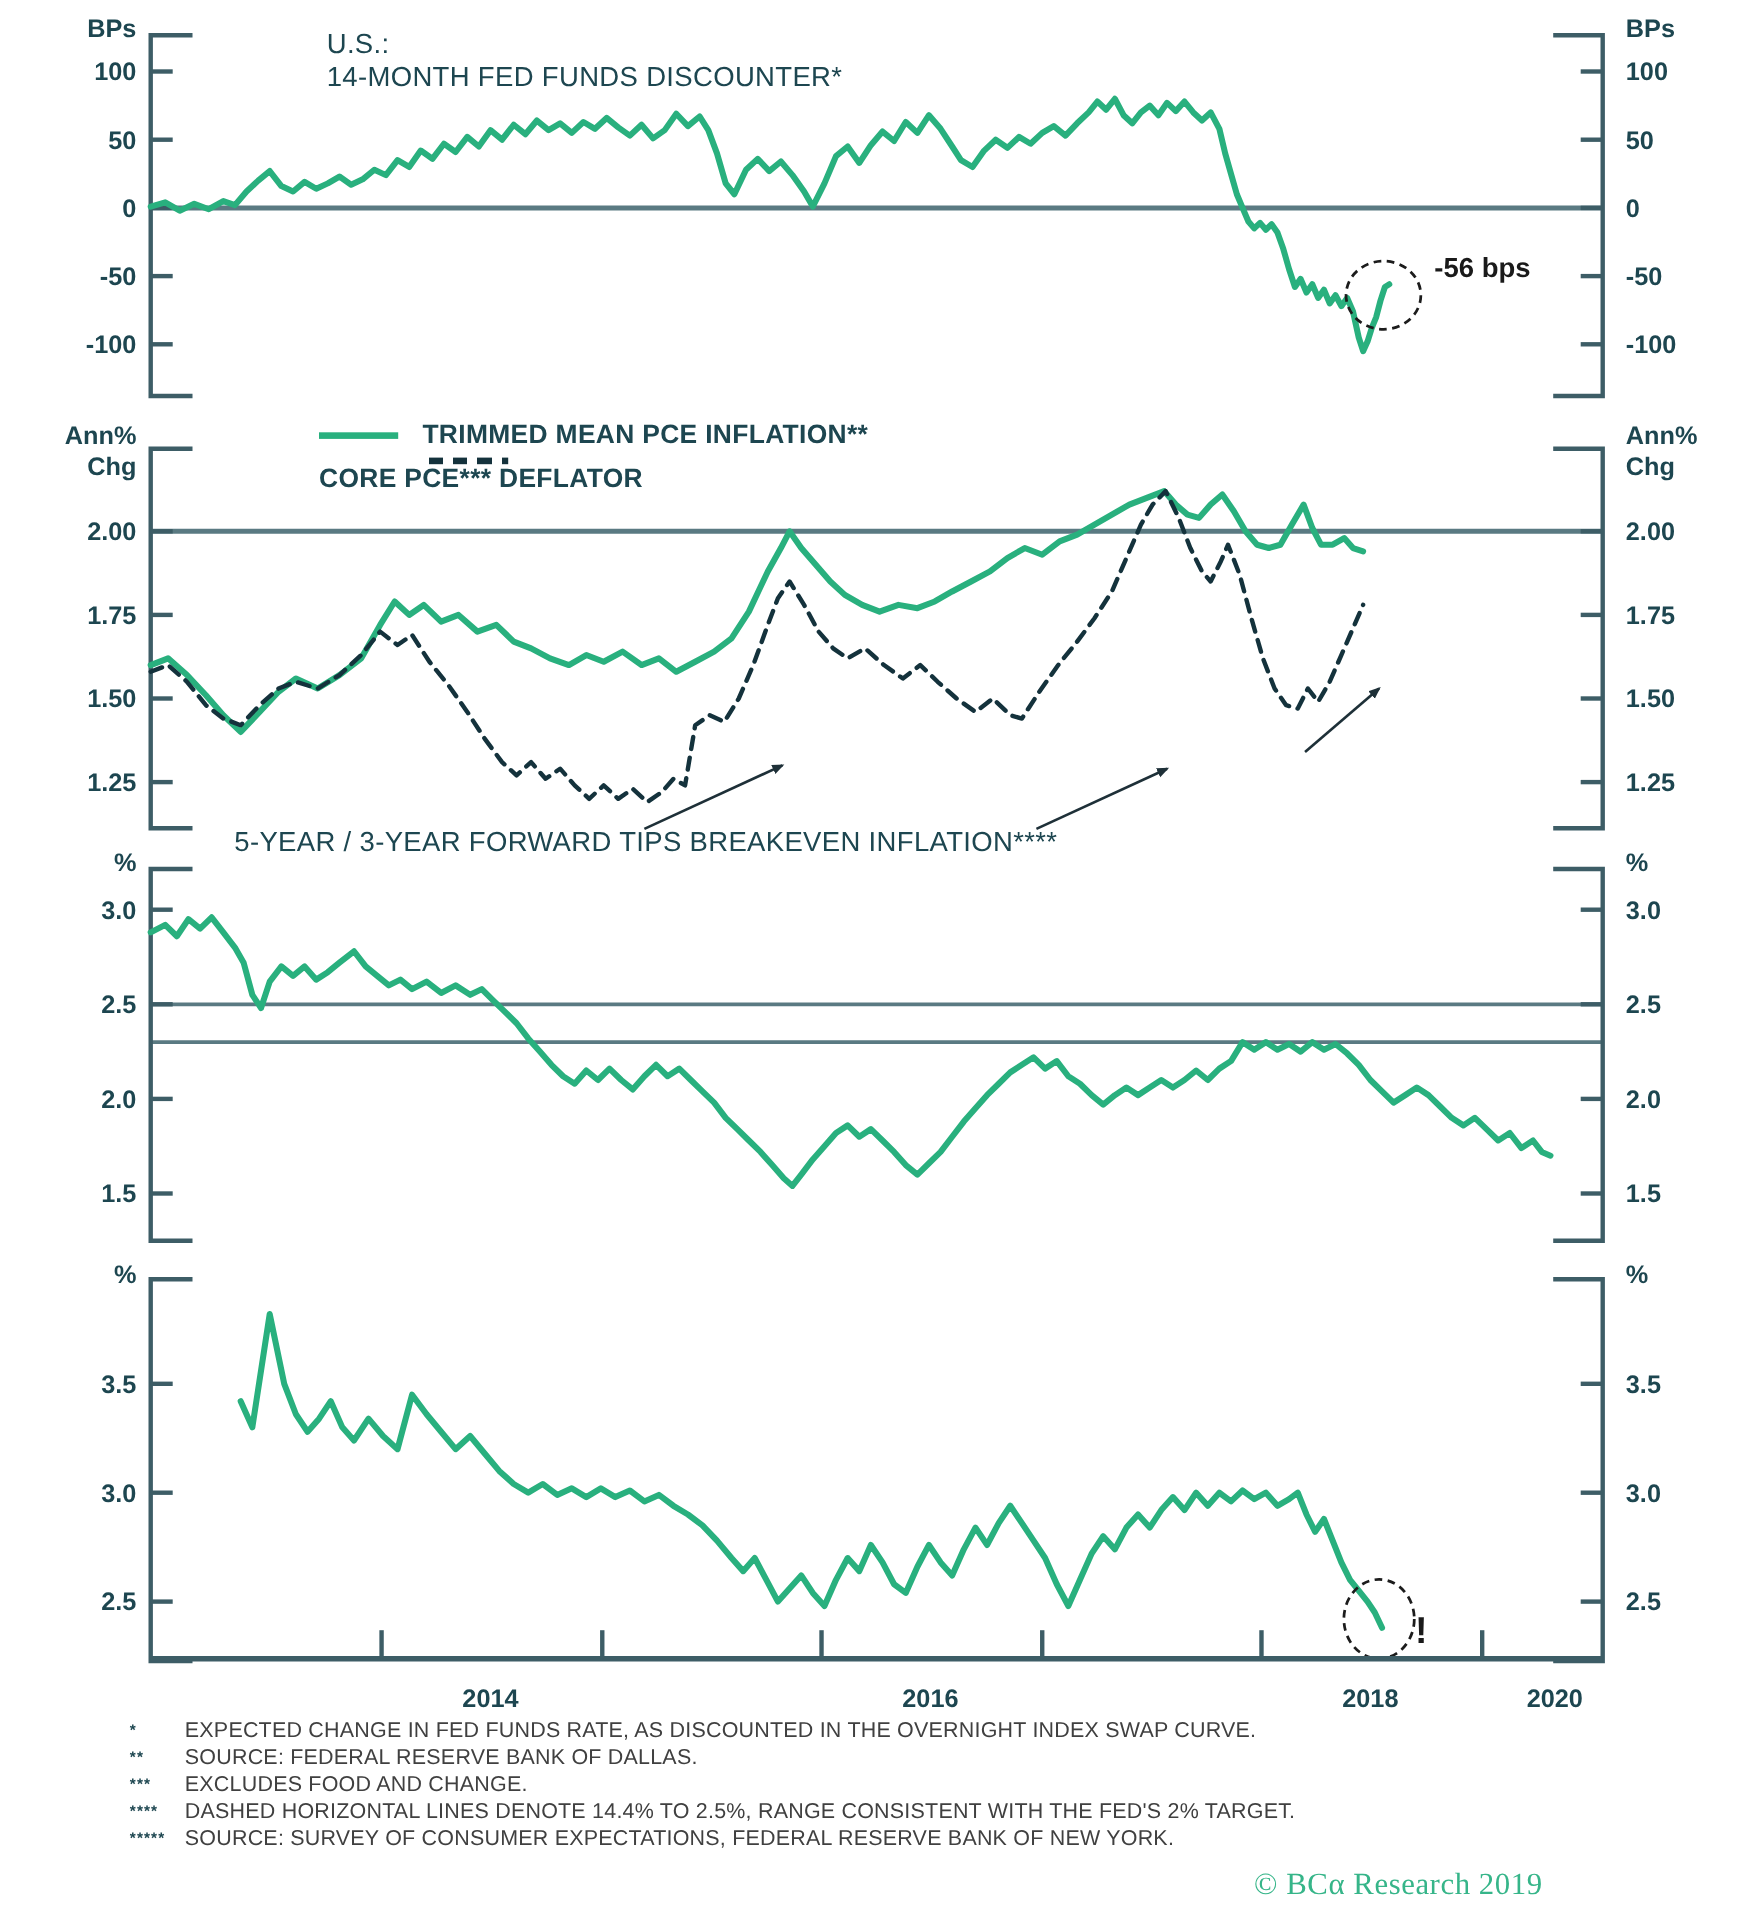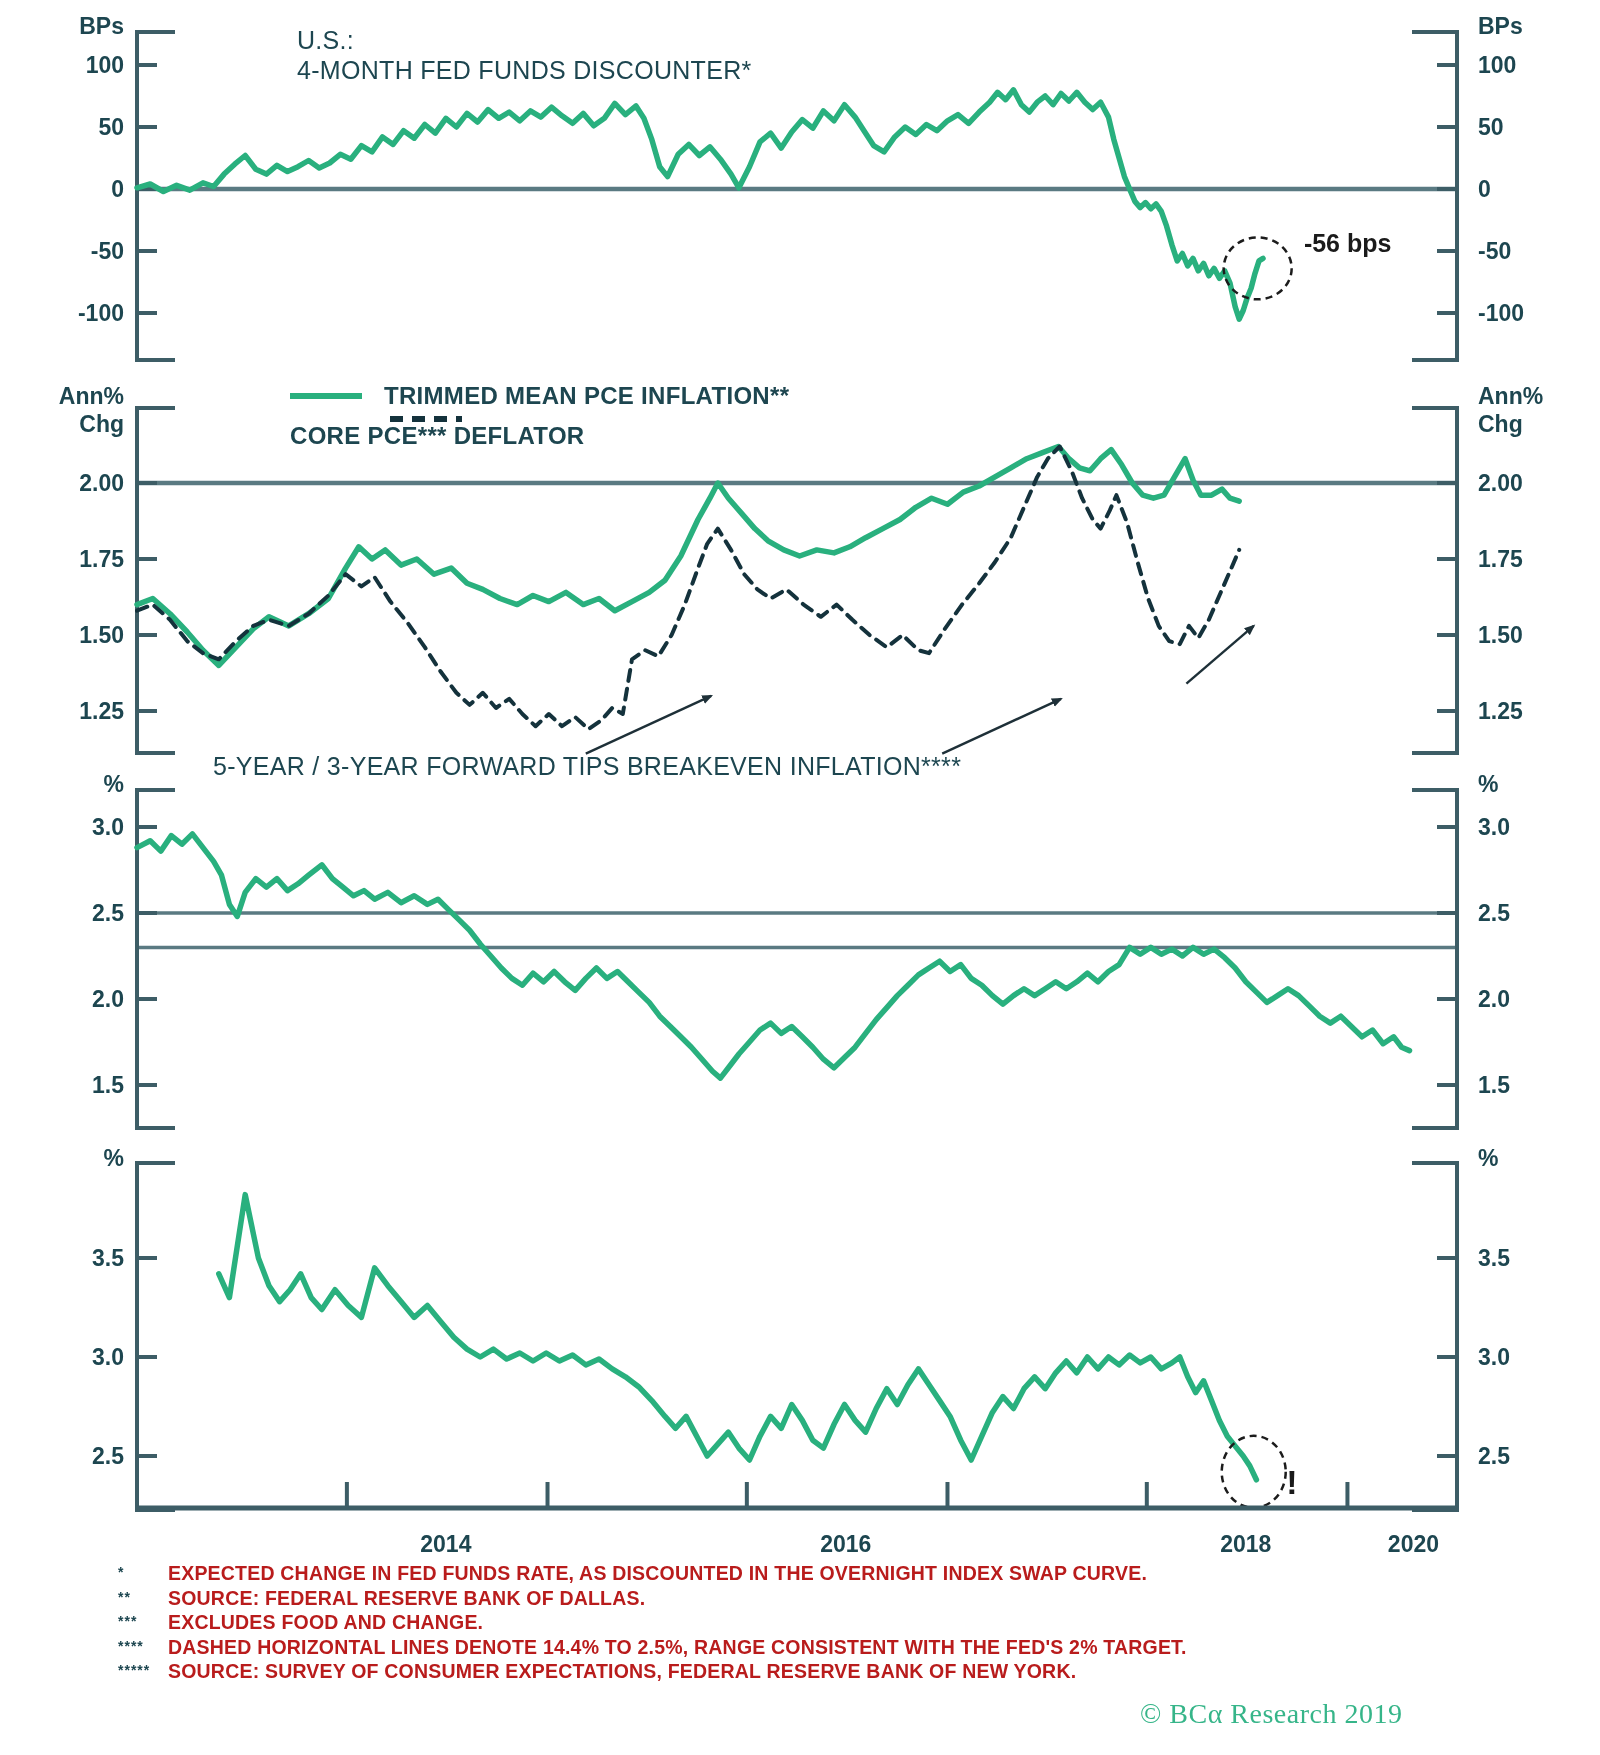--- a/index.html
+++ b/index.html
@@ -10,21 +10,21 @@
   .p1-title{font-size:25px;letter-spacing:0.3px;}
   .panel-title{font-size:25px;letter-spacing:0.3px;}
   .legend-row{position:absolute;display:flex;align-items:center;text-align:center;}
   .legend-label{color:#1d4650;font-weight:bold;font-size:24px;letter-spacing:0.3px;white-space:nowrap;}
   .swatch{width:72px;height:6px;margin-right:22px;flex:0 0 auto;}
   .swatch-solid{background:#29b07e;}
   .swatch-dashed{background:repeating-linear-gradient(90deg,#14323c 0 13px,transparent 13px 22px);}
   .footnotes{position:absolute;left:118px;top:1562px;width:1330px;}
   .fn-row{display:flex;align-items:flex-start;height:24.5px;}
   .fn-star{width:50px;font-size:14px;font-weight:bold;color:#1d4650;padding-top:2px;letter-spacing:1px;flex:0 0 auto;}
-  .fn-text{font-size:19.5px;font-weight:bold;color:#b91c1c;letter-spacing:0.2px;white-space:nowrap;}
+  .fn-text{font-size:19.5px;font-weight:normal;color:#404040;letter-spacing:0.2px;white-space:nowrap;}
   .copyright{position:absolute;left:1140px;top:1698px;font-family:Liberation Serif, serif;
              font-size:28px;color:#36b589;letter-spacing:0.5px;}
 </style>
 </head>
 <body>
 
 <div class="canvas">
   <svg id="chart-svg" width="1600" height="1755" viewBox="0 0 1600 1755">
       <defs>
         <marker id="ah" markerWidth="12" markerHeight="10" refX="9" refY="4.5" orient="auto" markerUnits="userSpaceOnUse">
@@ -146,21 +146,21 @@
         <line x1="1146.8000000000002" x2="1146.8000000000002" y1="1508" y2="1482" stroke="#3d5d66" stroke-width="4"></line>
         <line x1="1347.44" x2="1347.44" y1="1508" y2="1482" stroke="#3d5d66" stroke-width="4"></line>
         <text x="445.88" y="1552" text-anchor="middle" fill="#1d4650" font-size="23px" font-weight="bold">2014</text>
         <text x="845.84" y="1552" text-anchor="middle" fill="#1d4650" font-size="23px" font-weight="bold">2016</text>
         <text x="1245.8" y="1552" text-anchor="middle" fill="#1d4650" font-size="23px" font-weight="bold">2018</text>
         <text x="1413.44" y="1552" text-anchor="middle" fill="#1d4650" font-size="23px" font-weight="bold">2020</text>
       </g>
     </svg>
 
   <div class="txt p1-title" style="left:297px;top:26px;">U.S.:</div>
-  <div class="txt p1-title" style="left:297px;top:56px;">4-MONTH FED FUNDS DISCOUNTER*</div>
+  <div class="txt p1-title" style="left:297px;top:56px;">14-MONTH FED FUNDS DISCOUNTER*</div>
 
   <div class="legend-row" style="left:290px;top:382px;">
     <span class="swatch swatch-solid"></span>
     <span class="legend-label">TRIMMED MEAN PCE INFLATION**</span>
   </div>
   <div class="legend-row" style="left:290px;top:416px;flex-direction:column;">
     <span class="swatch swatch-dashed"></span>
     <span class="legend-label">CORE PCE*** DEFLATOR</span>
   </div>
 

